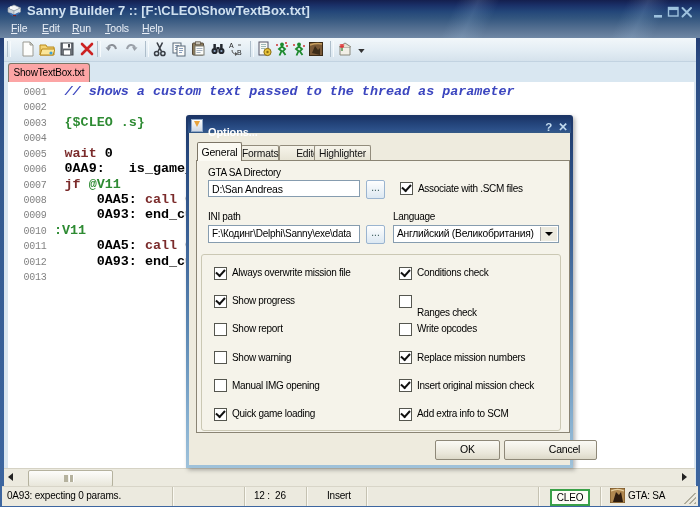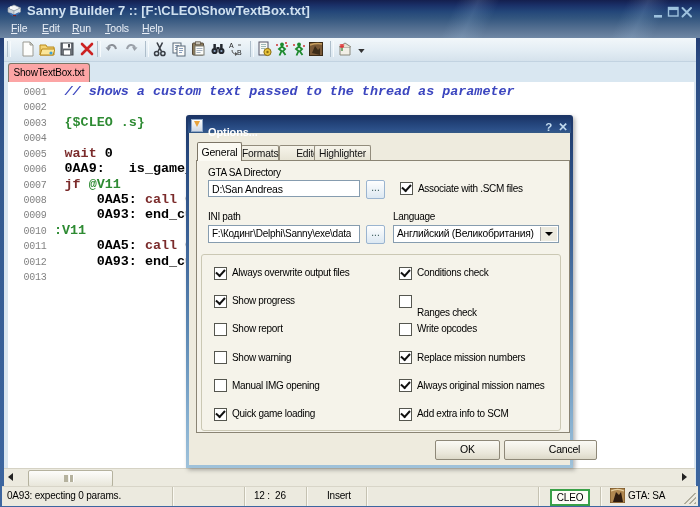--- a/index.html
+++ b/index.html
@@ -292,39 +292,39 @@
     <div class="dots" style="left:169px;top:64px">...</div>
     <div class="lbl" style="left:196px;top:50px">Language</div>
     <div class="field" style="left:196px;top:64px;width:164px;height:16px">
         <span style="font-size:10.3px;letter-spacing:-.25px">Английский (Великобритания)</span>
       <div style="position:absolute;right:1px;top:1px;width:16px;height:14px;background:#eceadf;border-left:1px solid #aaa;">
         <div style="position:absolute;left:4px;top:5px;width:0;height:0;border-left:4px solid transparent;border-right:4px solid transparent;border-top:4px solid #000;"></div>
       </div>
     </div>
     <div id="grp"></div>
     <div class="cb on" style="left:17px;top:105.5px"></div>
-      <div class="cbl" style="left:35px;top:106.0px">Always overwrite output files</div>
+      <div class="cbl" style="left:35px;top:106.0px">Always overwrite mission file</div>
     <div class="cb on" style="left:17px;top:133.7px"></div>
       <div class="cbl" style="left:35px;top:134.2px">Show progress</div>
     <div class="cb" style="left:17px;top:161.9px"></div>
       <div class="cbl" style="left:35px;top:162.4px">Show report</div>
     <div class="cb" style="left:17px;top:190.1px"></div>
       <div class="cbl" style="left:35px;top:190.6px">Show warning</div>
     <div class="cb" style="left:17px;top:218.3px"></div>
       <div class="cbl" style="left:35px;top:218.8px">Manual IMG opening</div>
     <div class="cb on" style="left:17px;top:246.5px"></div>
       <div class="cbl" style="left:35px;top:247.0px">Quick game loading</div>
     <div class="cb on" style="left:202px;top:105.5px"></div>
       <div class="cbl" style="left:220px;top:106.0px">Conditions check</div>
     <div class="cb" style="left:202px;top:133.7px"></div>
       <div class="cbl" style="left:220px;top:146px">Ranges check</div>
     <div class="cb" style="left:202px;top:161.9px"></div>
       <div class="cbl" style="left:220px;top:162.4px">Write opcodes</div>
     <div class="cb on" style="left:202px;top:190.1px"></div>
       <div class="cbl" style="left:220px;top:190.6px">Replace mission numbers</div>
     <div class="cb on" style="left:202px;top:218.3px"></div>
-      <div class="cbl" style="left:220px;top:218.8px">Always original mission names</div>
+      <div class="cbl" style="left:220px;top:218.8px">Insert original mission check</div>
     <div class="cb on" style="left:202px;top:246.5px"></div>
       <div class="cbl" style="left:220px;top:247.0px">Add extra info to SCM</div>
   </div>
   <div class="btn" style="left:249px;">OK</div>
   <div class="btn" style="left:318px;padding-left:28px;">Cancel</div>
 </div>
 
 </body></html>

